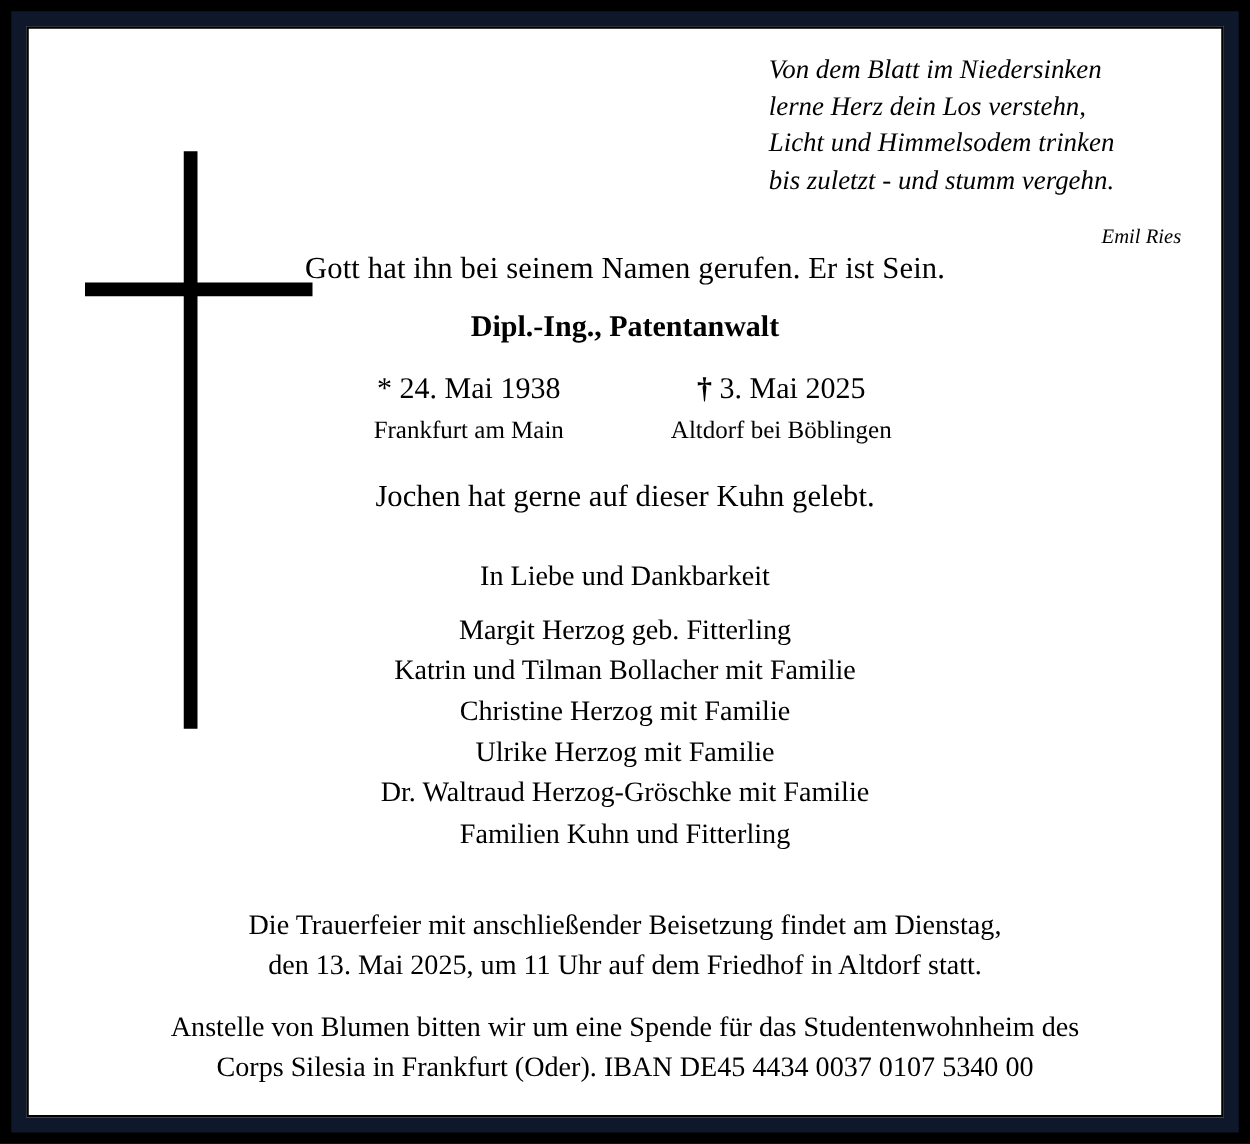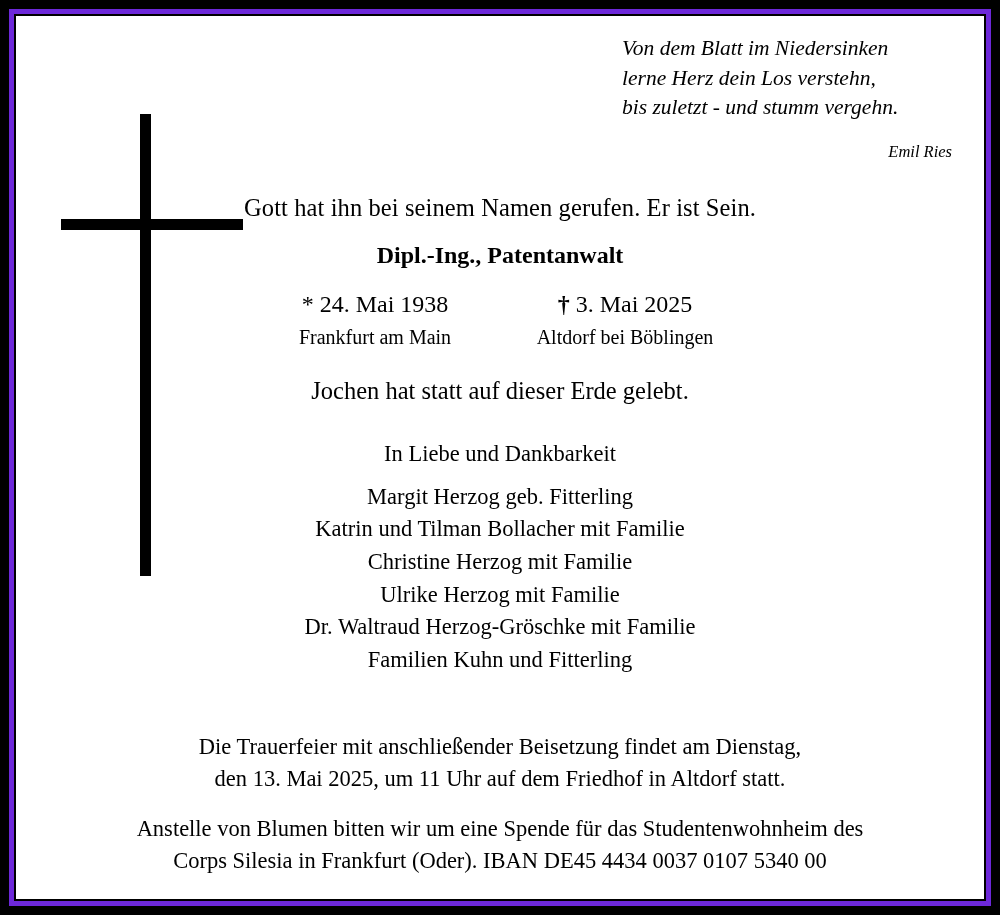--- a/index.html
+++ b/index.html
@@ -12,23 +12,23 @@
     height: 915px;
     font-family: "Liberation Serif", serif;
     color: #000000;
     overflow: hidden;
   }
   .notice {
     position: relative;
     box-sizing: border-box;
     width: 1000px;
     height: 915px;
-    background: #6d28d9;
+    background: #0f172a;
     border: 9px solid #000000;
-    padding: 5px;
+    padding: 12px;
   }
   .inner {
     position: relative;
     box-sizing: border-box;
     width: 100%;
     height: 100%;
     border: 2px solid #000000;
     background: #ffffff;
     padding: 0;
   }
@@ -142,20 +142,21 @@
 </style>
 </head>
 <body>
 
 <div class="notice">
   <div class="inner">
 
     <div class="poem">
       <div class="poem-line">Von dem Blatt im Niedersinken</div>
       <div class="poem-line">lerne Herz dein Los verstehn,</div>
+      <div class="poem-line">Licht und Himmelsodem trinken</div>
       <div class="poem-line">bis zuletzt - und stumm vergehn.</div>
       <div class="poem-author">Emil Ries</div>
     </div>
 
     <div class="cross">
       <div class="vbar"></div>
       <div class="hbar"></div>
     </div>
 
     <div class="content">
@@ -166,21 +167,21 @@
         <div class="date-col">
           <div class="date-main">* 24. Mai 1938</div>
           <div class="date-place">Frankfurt am Main</div>
         </div>
         <div class="date-col">
           <div class="date-main"><span class="dagger">†</span> <span>3. Mai 2025</span></div>
           <div class="date-place">Altdorf bei Böblingen</div>
         </div>
       </div>
 
-      <div class="lived">Jochen hat statt auf dieser Erde gelebt.</div>
+      <div class="lived">Jochen hat gerne auf dieser Kuhn gelebt.</div>
 
       <div class="family">
         <div class="lede">In Liebe und Dankbarkeit</div>
         <div>Margit Herzog geb. Fitterling</div>
         <div>Katrin und Tilman Bollacher mit Familie</div>
         <div>Christine Herzog mit Familie</div>
         <div>Ulrike Herzog mit Familie</div>
         <div>Dr. Waltraud Herzog-Gröschke mit Familie</div>
         <div>Familien Kuhn und Fitterling</div>
       </div>

